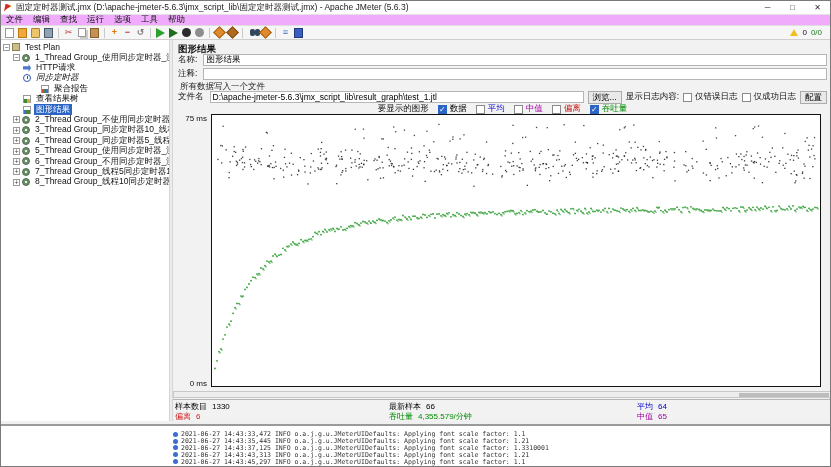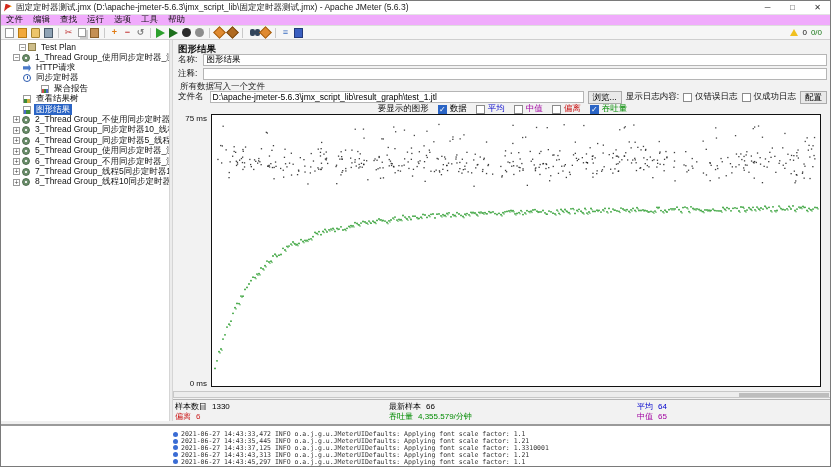--- a/index.html
+++ b/index.html
@@ -162,35 +162,35 @@
         <div class="ic-book" style="width: 9px; height: 10px;"></div>
       </div>
       <div class="tb-status">
         <div class="warn-tri"></div>
         <span>0</span>
         <span class="threads">0/0</span>
       </div>
     </div>
 
   <div class="tree" id="tree">
-      <div class="tree-row" style="padding-left: 18px;">
+      <div class="tree-row" style="padding-left: 2px;">
         <div class="t-handle">−</div>
         <div class="t-icon ti-plan"></div>
         <span class="t-label">Test Plan</span>
       </div>
       <div class="tree-row" style="padding-left: 12px;">
         <div class="t-handle">−</div>
         <div class="t-icon ti-thread-group"></div>
         <span class="t-label">1_Thread Group_使用同步定时器_测试执行持续10s</span>
       </div>
       <div class="tree-row" style="padding-left: 22px;">
         <div class="t-icon ti-http"></div>
         <span class="t-label">HTTP请求</span>
       </div>
-      <div class="tree-row" style="padding-left: 22px;">
+      <div class="tree-row" style="padding-left: 22px; font-style: italic;">
         <div class="t-icon ti-timer"></div>
         <span class="t-label">同步定时器</span>
       </div>
       <div class="tree-row" style="padding-left: 22px; margin-left: 18px;">
         <div class="t-icon ti-report"></div>
         <span class="t-label">聚合报告</span>
       </div>
       <div class="tree-row" style="padding-left: 22px;">
         <div class="t-icon ti-tree"></div>
         <span class="t-label">查看结果树</span>

